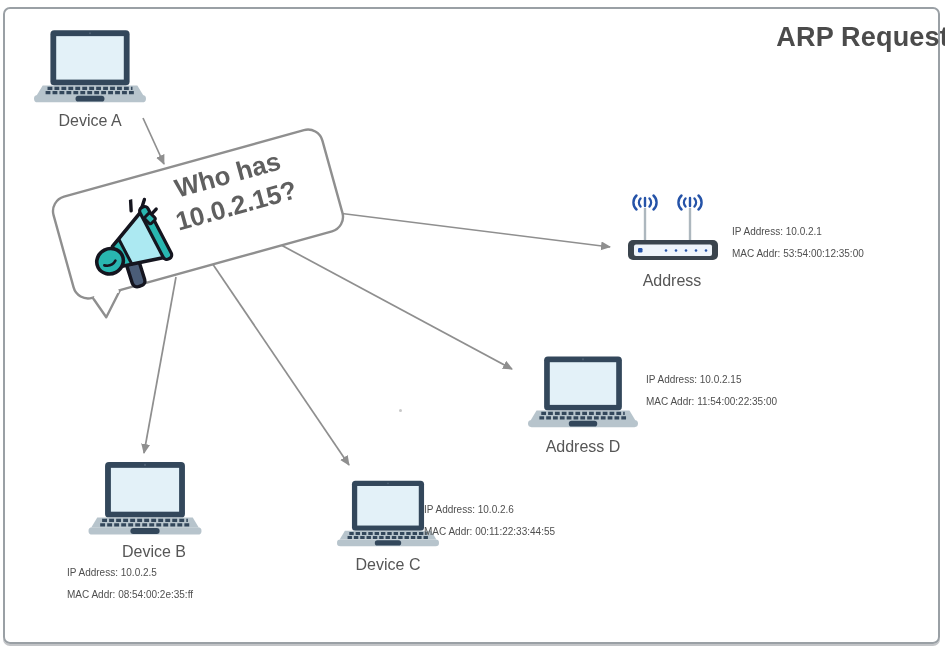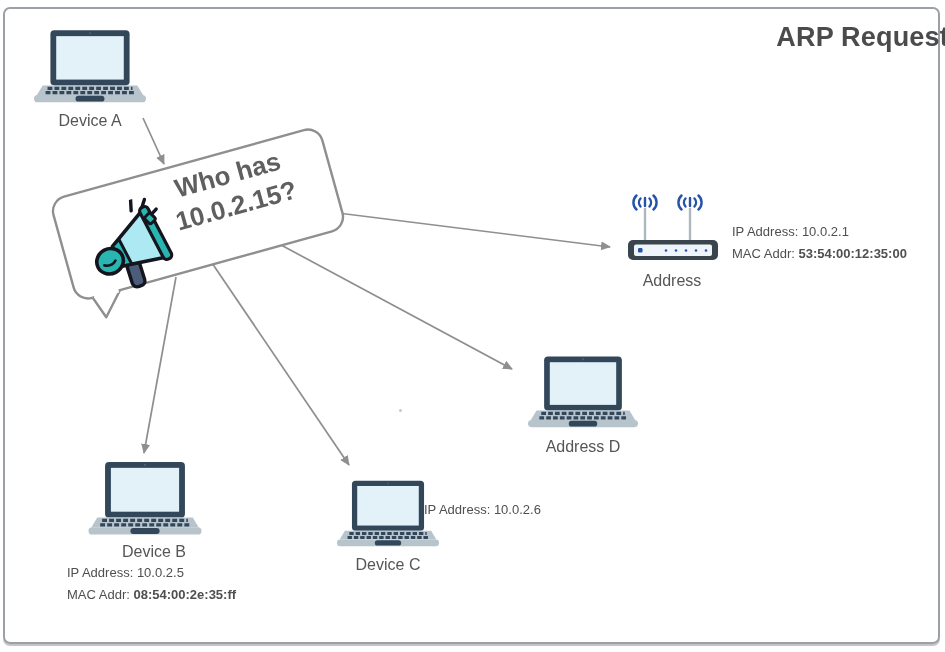--- a/index.html
+++ b/index.html
@@ -13,23 +13,23 @@
   }
   .title{
     position:absolute;top:22px;left:4px;width:100%;text-align:right;
     font-size:27px;font-weight:700;color:#4b4b4b;letter-spacing:.2px;
   }
   .abs{position:absolute;}
   .node-label{
     position:absolute;text-align:center;font-size:16px;color:#565656;white-space:nowrap;
   }
   .info{
-    position:absolute;font-size:13px;line-height:22px;color:#4f4f4f;white-space:nowrap;
+    position:absolute;font-size:10px;line-height:22px;color:#4f4f4f;white-space:nowrap;
   }
-  .mac-bold{font-weight:700;}
+  .mac-bold{font-weight:400;}
   .arrows{position:absolute;left:0;top:0;pointer-events:none;}
   .bubble{
     position:absolute;left:57px;top:160px;width:282px;height:108px;
     transform:rotate(-15.5deg);transform-origin:50% 50%;
   }
   .bubble-svg{position:absolute;left:0;top:0;overflow:visible;}
   .bubble-text{
     position:absolute;left:92px;top:8px;width:176px;text-align:center;
     font-size:26px;font-weight:600;color:#5f5f5f;line-height:32px;white-space:nowrap;
   }
@@ -131,31 +131,36 @@
   <div class="node-label" style="left:622px;top:272px;width:100px">Address</div>
   <div class="info" style="left:732px;top:221px">
     <div><span>IP Address:</span> <span>10.0.2.1</span></div>
     <div><span>MAC Addr:</span> <span class="mac-bold">53:54:00:12:35:00</span></div>
   </div>
 
   <svg class="abs" style="left:528px;top:356px" width="110" height="75" viewBox="0 0 116 78">
     <use href="#laptop"></use>
   </svg>
   <div class="node-label" style="left:528px;top:438px;width:110px">Address D</div>
+  <div class="info" style="left:646px;top:369px">
+    <div><span>IP Address:</span> <span>10.0.2.15</span></div>
+    <div><span>MAC Addr:</span> <span class="mac-bold">11:54:00:22:35:00</span></div>
+  </div>
 
   <svg class="abs" style="left:88px;top:462px" width="114" height="76" viewBox="0 0 116 78">
     <use href="#laptop"></use>
   </svg>
   <div class="node-label" style="left:97px;top:543px;width:114px">Device B</div>
   <div class="info" style="left:67px;top:562px">
     <div><span>IP Address:</span> <span>10.0.2.5</span></div>
     <div><span>MAC Addr:</span> <span class="mac-bold">08:54:00:2e:35:ff</span></div>
   </div>
 
   <svg class="abs" style="left:337px;top:480px" width="102" height="70" viewBox="0 0 116 78">
     <use href="#laptop"></use>
   </svg>
   <div class="node-label" style="left:337px;top:556px;width:102px">Device C</div>
   <div class="info" style="left:424px;top:499px">
     <div><span>IP Address:</span> <span>10.0.2.6</span></div>
+    <div><span>MAC Addr:</span> <span>00:11:22:33:44:55</span></div>
   </div>
 
 </div>
 
 </body></html>

